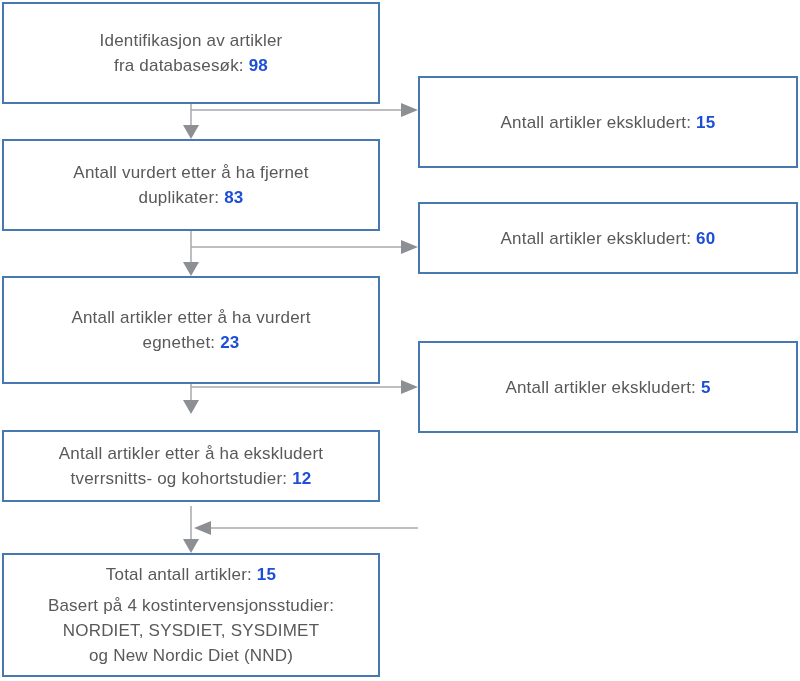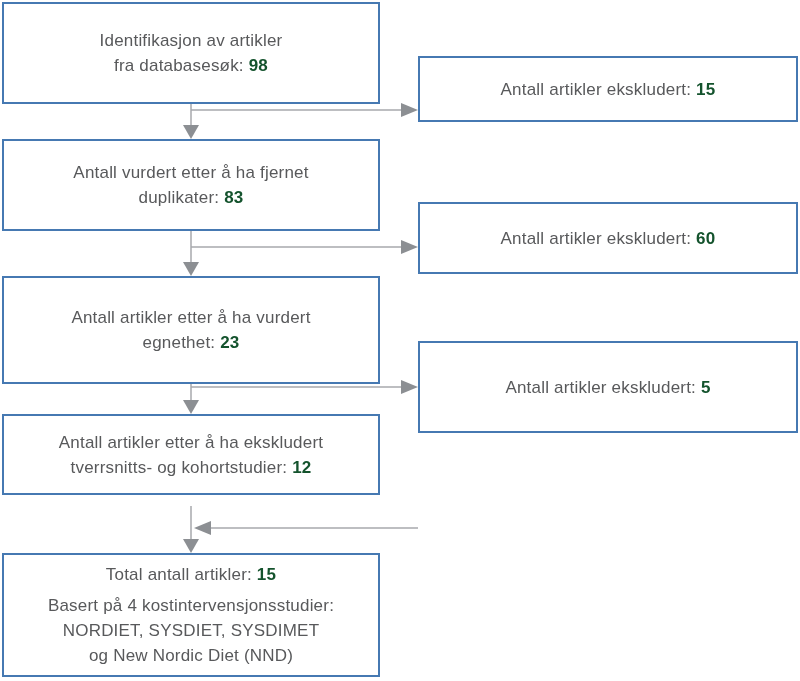--- a/index.html
+++ b/index.html
@@ -28,21 +28,21 @@
   .box.left  { left: 2px;   width: 378px; }
   .box.right { left: 418px; width: 380px; }
   .box-text {
     font-size: 17px;
     line-height: 25px;
     color: #58595b;
     letter-spacing: 0.2px;
   }
   .num {
     font-weight: bold;
-    color: #14532d;
+    color: #1d4ed8;
   }
   .para2 { margin-top: 6px; }
   svg.connectors {
     position: absolute;
     left: 0;
     top: 0;
     width: 800px;
     height: 681px;
     pointer-events: none;
   }
@@ -95,39 +95,39 @@
     </div>
   </div>
 
   <div class="box left" style="top:276px;height:108px">
     <div class="box-text">
       <div><span>Antall artikler etter å ha vurdert</span></div>
       <div><span>egnethet: </span><span class="num">23</span></div>
     </div>
   </div>
 
-  <div class="box left" style="top:414px;height:81px">
+  <div class="box left" style="top:430px;height:72px">
     <div class="box-text">
       <div><span>Antall artikler etter å ha ekskludert</span></div>
       <div><span>tverrsnitts- og kohortstudier: </span><span class="num">12</span></div>
     </div>
   </div>
 
   <div class="box left" style="top:553px;height:124px">
     <div class="box-text">
       <div><span>Total antall artikler: </span><span class="num">15</span></div>
       <div class="para2">
         <div><span>Basert på 4 kostintervensjonsstudier:</span></div>
         <div><span>NORDIET, SYSDIET, SYSDIMET</span></div>
         <div><span>og New Nordic Diet (NND)</span></div>
       </div>
     </div>
   </div>
 
-  <div class="box right" style="top:56px;height:66px">
+  <div class="box right" style="top:76px;height:92px">
     <div class="box-text">
       <div><span>Antall artikler ekskludert: </span><span class="num">15</span></div>
     </div>
   </div>
 
   <div class="box right" style="top:202px;height:72px">
     <div class="box-text">
       <div><span>Antall artikler ekskludert: </span><span class="num">60</span></div>
     </div>
   </div>

